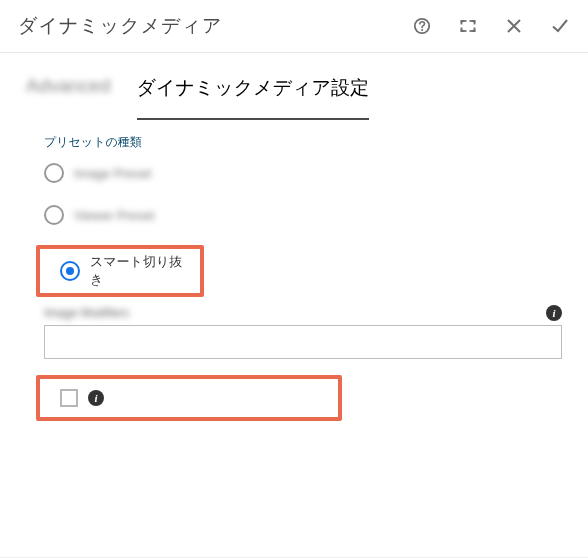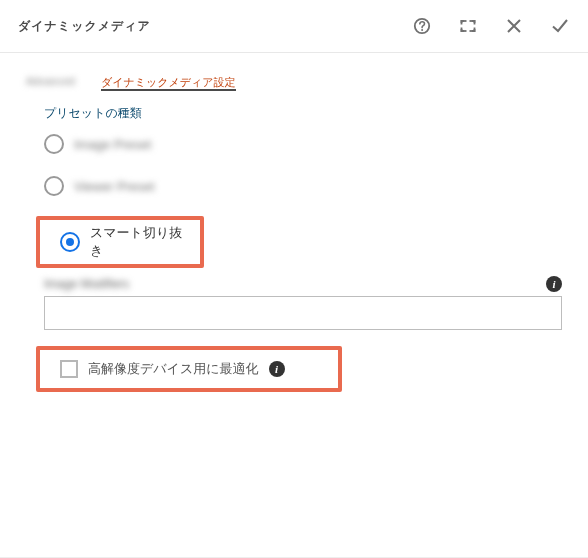--- a/index.html
+++ b/index.html
@@ -15,24 +15,23 @@
   }
   .header {
     height: 52px;
     border-bottom: 1px solid #e8e8e8;
     display: flex;
     align-items: center;
     padding: 0 18px 0 18px;
     justify-content: space-between;
   }
   .header-title {
-    font-size: 12px;
+    font-size: 19px;
     color: #4a4a4a;
     letter-spacing: 1px;
-    font-weight: bold;
   }
   .header-actions {
     display: flex;
     align-items: center;
     gap: 26px;
   }
   .hdr-icon {
     display: inline-flex;
     width: 20px;
     height: 20px;
@@ -46,23 +45,23 @@
     padding: 18px 26px 0 26px;
   }
   .tabs {
     display: flex;
     gap: 26px;
     border-bottom: 1px solid transparent;
     margin-bottom: 14px;
     padding-left: 0;
   }
   .tab {
-    padding: 4px 0 0 0;
-    font-size: 11px;
-    color: #c2410c;
+    padding: 4px 0 18px 0;
+    font-size: 19px;
+    color: #000000;
     cursor: pointer;
     position: relative;
   }
   .tab.blurred {
     filter: blur(3px);
     color: #888;
     cursor: default;
   }
   .tab.active::after {
     content: "";
@@ -240,20 +239,19 @@
 
   <div class="mod-label-row">
     <span class="mod-label">Image Modifiers</span>
     <span class="info-icon">i</span>
   </div>
   <input class="text-input" type="text" value="" style="">
 
   <div class="highlight-box hl-wrap-check">
     <div class="checkbox-row">
       <span class="checkbox-box"></span>
-      <span class="checkbox-label">高解像度デバイス用に最適化</span>
       <span class="info-icon">i</span>
     </div>
   </div>
 
 </div>
 
 <div class="footer-sep"></div>
 
 </body></html>

